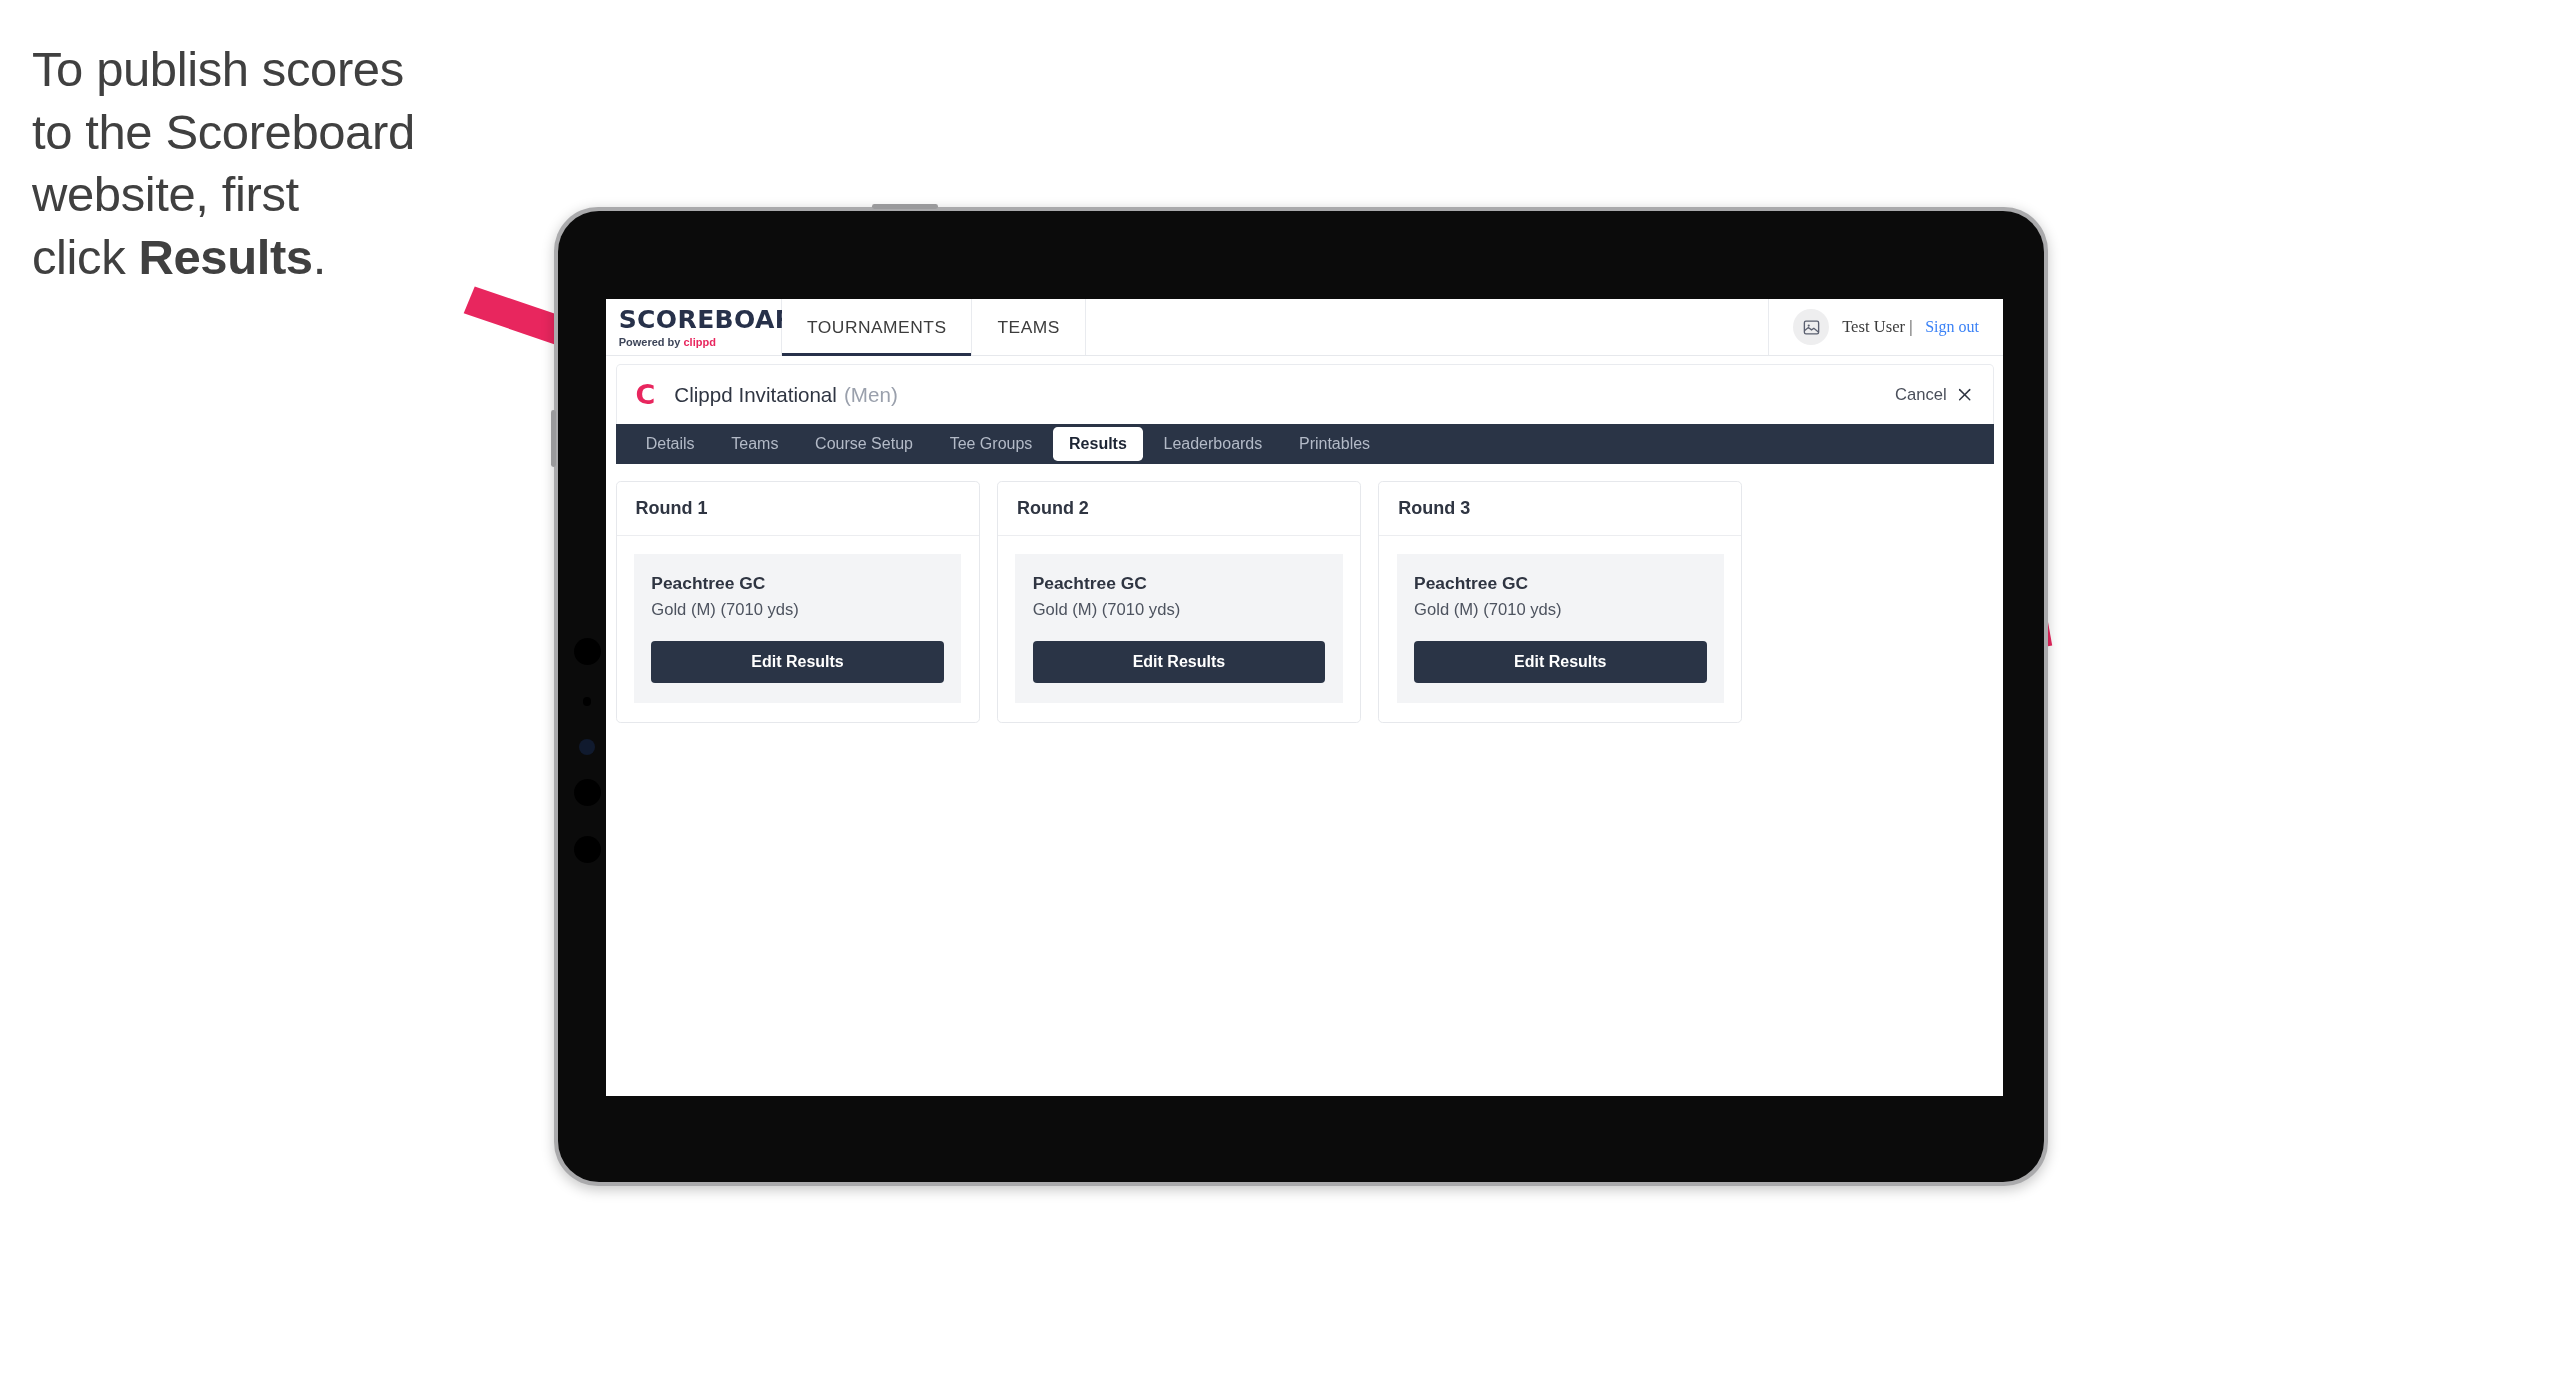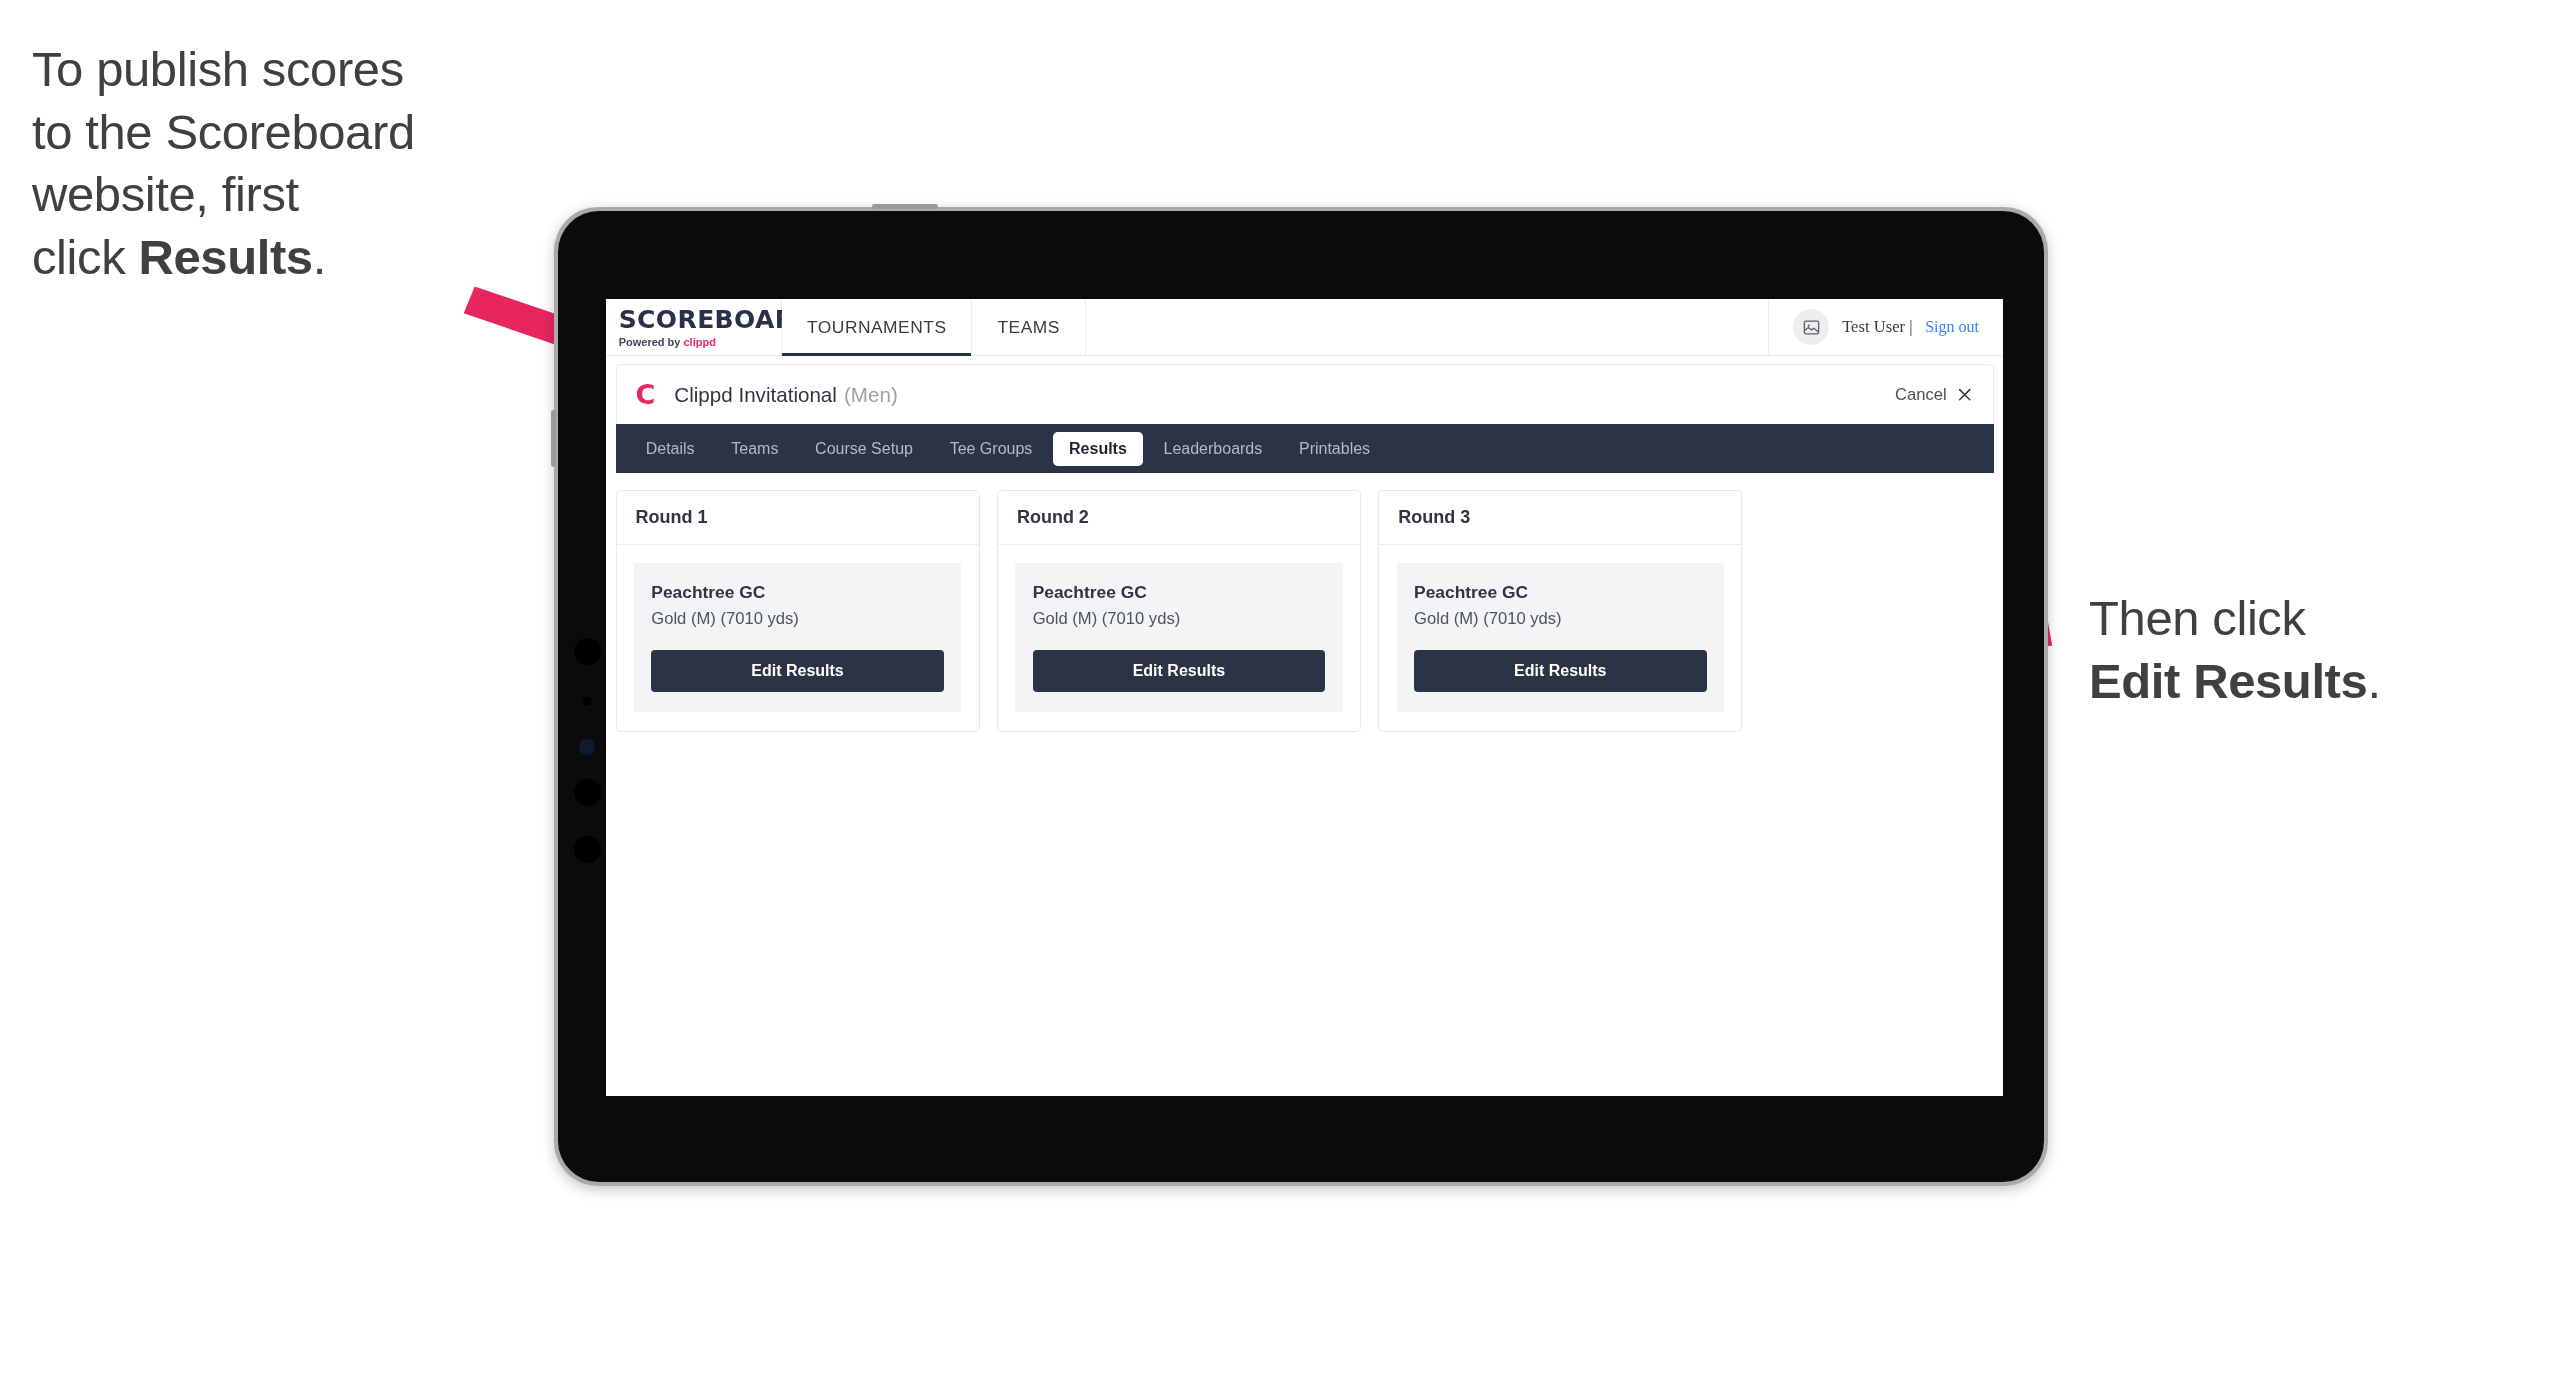--- a/index.html
+++ b/index.html
@@ -178,21 +178,21 @@
     margin-left: auto;
     display: flex; align-items: center; gap: 9.5px;
     cursor: pointer;
   }
   #cancel-label { font-size: 16.6px; color: #4a4f5a; }
 
   
   #tabbar {
     margin: 0 9.5px;
     background: #2a3446;
-    height: 49px;
+    height: 40px;
     display: flex;
     align-items: center;
     padding: 0 14.2px;
     gap: 4.7px;
   }
   .tab {
     font-size: 16px;
     color: #b3bac7;
     padding: 8px 16px;
     border-radius: 4.7px;
@@ -262,24 +262,20 @@
 
 <div id="stage">
 
   <div id="annot-left" class="annotation">
     <div>To publish scores</div>
     <div>to the Scoreboard</div>
     <div>website, first</div>
     <div><span>click </span><b>Results</b><span>.</span></div>
   </div>
 
-  <div id="annot-right" class="annotation">
-    <div>Then click</div>
-    <div><b>Edit Results</b><span>.</span></div>
-  </div>
 
   <svg class="arrow-svg" viewBox="0 0 3256 1752">
     <g fill="#e8265e">
       <path d="M 600 362 L 1205 568 L 1183 600 L 586 396 Z"></path>
       <path d="M 1225 586 L 1143 560 L 1175 616 Z"></path>
     </g>
     <g fill="#e8265e">
       <path d="M 2588 782 L 2055 876 L 2062 909 L 2594 816 Z"></path>
       <path d="M 2022 882 L 2107 846 L 2098 910 Z"></path>
     </g>

